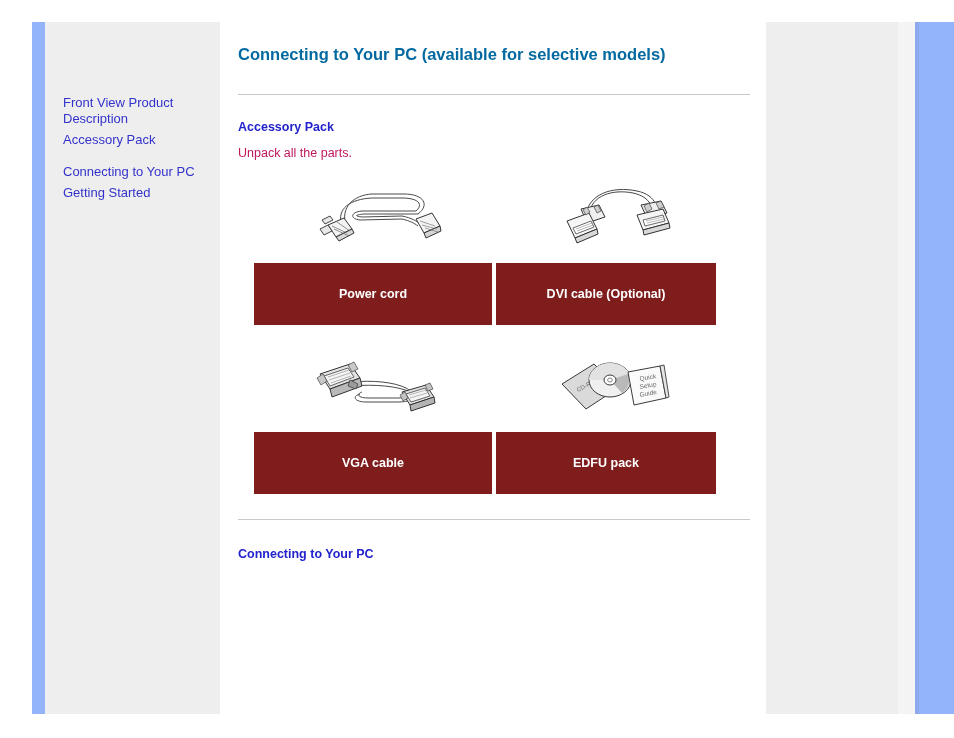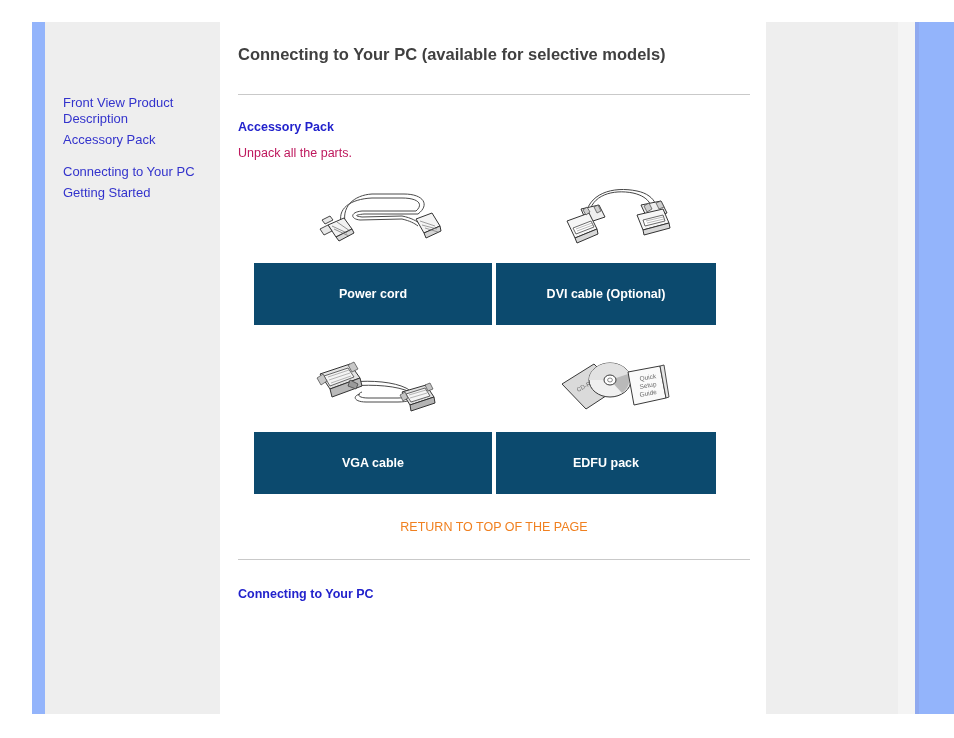--- a/index.html
+++ b/index.html
@@ -106,21 +106,21 @@
 
   
   #main {
     position: absolute;
     left: 238px;
     top: 40px;
     width: 512px;
   }
 
   .page-title {
-    color: #404040;
+    color: #0369a1;
     font-size: 16.5px;
     font-weight: bold;
     line-height: 22px;
     margin: 0;
     padding-top: 3px;
   }
 
   .divider {
     height: 1px;
     background: #c9c9c9;
@@ -162,21 +162,21 @@
 
   .caption-row {
     position: relative;
     height: 62px;
     margin-top: 9px;
   }
   .caption-box {
     position: absolute;
     top: 0;
     height: 62px;
-    background: #0c4a6e;
+    background: #7f1d1d;
     color: #ffffff;
     font-size: 12.5px;
     font-weight: bold;
     display: flex;
     align-items: center;
     justify-content: center;
     cursor: default;
   }
   .caption-box.left  { left: 16px;  width: 238px; }
   .caption-box.right { left: 258px; width: 220px; }
@@ -377,21 +377,20 @@
         </svg>
       </div>
 
     </div>
 
     <div class="caption-row">
       <div class="caption-box left">VGA cable</div>
       <div class="caption-box right">EDFU pack</div>
     </div>
 
-    <a class="return-link">RETURN TO TOP OF THE PAGE</a>
 
     <hr class="divider-2">
 
     <h2 class="section-head-2">Connecting to Your PC</h2>
 
   </main>
 
 </div>
 
 </body></html>

